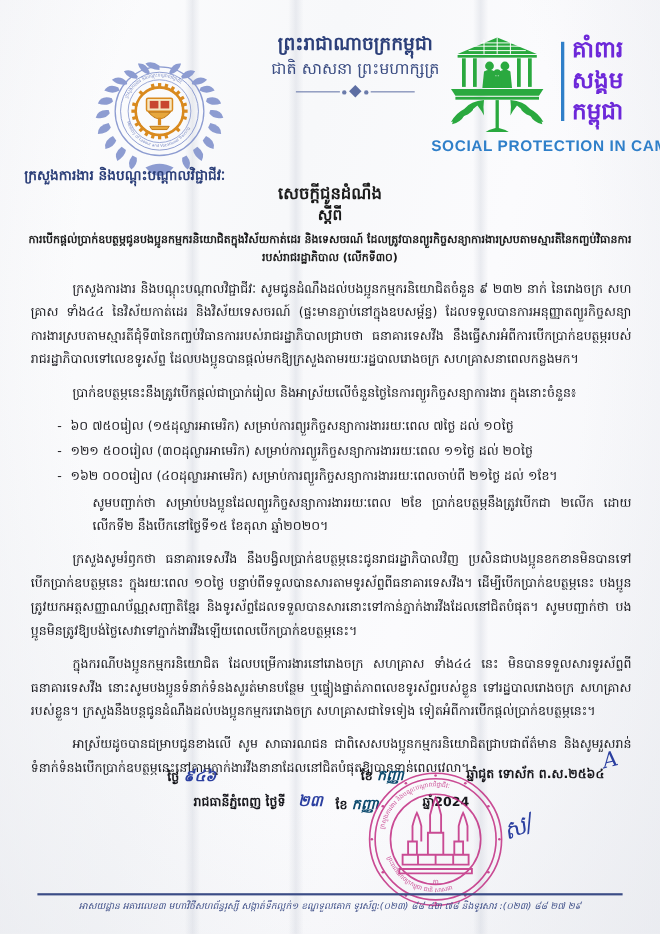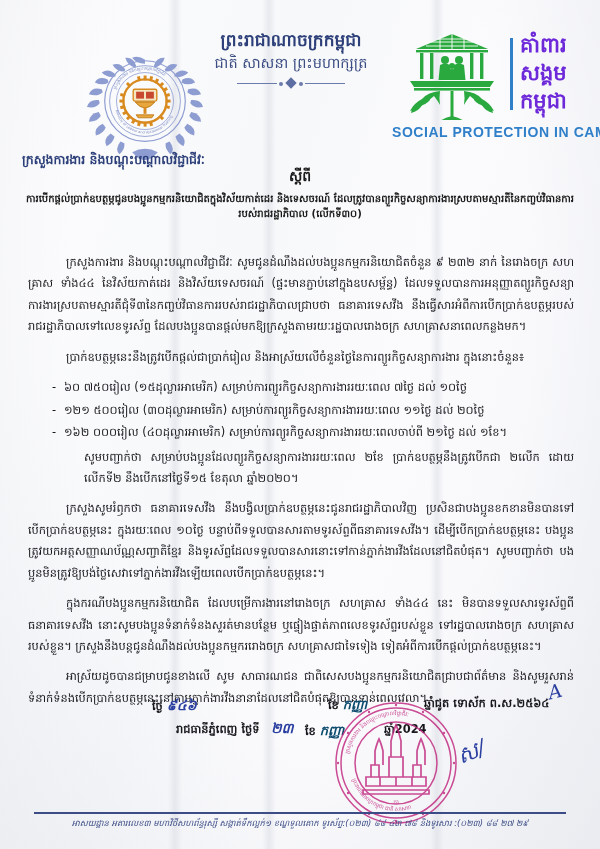--- a/index.html
+++ b/index.html
@@ -48,21 +48,21 @@
     position: absolute;
     left: 86px;
     top: 28px;
     width: 118px;
     height: 118px;
   }
   .emblem svg { display:block; width:100%; height:100%; }
 
   .national-head {
     position: absolute;
-    left: 180px;
+    left: 212px;
     top: 12px;
     width: 222px;
     text-align: center;
   }
   .kingdom {
     font-family: "DejaVu Sans", sans-serif;
     font-size: 17px;
     font-weight: bold;
     color: #2c3f79;
     letter-spacing: 0px;
@@ -540,20 +540,21 @@
           <div>កម្ពុជា</div>
         </div>
       </div>
       <div class="sp-caption">SOCIAL PROTECTION IN CAMBODIA</div>
     </div>
   </div>
 
   <div class="ministry">ក្រសួងការងារ និងបណ្តុះបណ្តាលវិជ្ជាជីវៈ</div>
 
   <div class="doc-title-block">
+    <div class="t-notice">សេចក្តីជូនដំណឹង</div>
     <div class="t-regarding">ស្តីពី</div>
     <div class="t-subject">ការបើកផ្តល់ប្រាក់ឧបត្ថម្ភជូនបងប្អូនកម្មករនិយោជិតក្នុងវិស័យកាត់ដេរ និងទេសចរណ៍ ដែលត្រូវបានព្យួរកិច្ចសន្យាការងារស្របតាមស្មារតីនៃកញ្ចប់វិធានការរបស់រាជរដ្ឋាភិបាល (លើកទី៣០)</div>
   </div>
 
   <div class="body-area">
     <p class="para">ក្រសួងការងារ និងបណ្តុះបណ្តាលវិជ្ជាជីវៈ សូមជូនដំណឹងដល់បងប្អូនកម្មករនិយោជិតចំនួន ៩ ២៣២ នាក់ នៃរោងចក្រ សហគ្រាស ទាំង៤៤ នៃវិស័យកាត់ដេរ និងវិស័យទេសចរណ៍ (ផ្ទះមានភ្ជាប់នៅក្នុងឧបសម្ព័ន្ធ) ដែលទទួលបានការអនុញ្ញាតព្យួរកិច្ចសន្យាការងារស្របតាមស្មារតីជុំទី៣នៃកញ្ចប់វិធានការរបស់រាជរដ្ឋាភិបាលជ្រាបថា ធនាគារទេសវីង នឹងធ្វើសារអំពីការបើកប្រាក់ឧបត្ថម្ភរបស់រាជរដ្ឋាភិបាលទៅលេខទូរស័ព្ទ ដែលបងប្អូនបានផ្តល់មកឱ្យក្រសួងតាមរយៈរដ្ឋបាលរោងចក្រ សហគ្រាសនាពេលកន្លងមក។</p>
     <p class="para">ប្រាក់ឧបត្ថម្ភនេះនឹងត្រូវបើកផ្តល់ជាប្រាក់រៀល និងអាស្រ័យលើចំនួនថ្ងៃនៃការព្យួរកិច្ចសន្យាការងារ ក្នុងនោះចំនួន៖</p>
     <ul class="bullets">
       <li>៦០ ៧៥០រៀល (១៥ដុល្លារអាមេរិក) សម្រាប់ការព្យួរកិច្ចសន្យាការងាររយៈពេល ៧ថ្ងៃ ដល់ ១០ថ្ងៃ</li>
       <li>១២១ ៥០០រៀល (៣០ដុល្លារអាមេរិក) សម្រាប់ការព្យួរកិច្ចសន្យាការងាររយៈពេល ១១ថ្ងៃ ដល់ ២០ថ្ងៃ</li>

